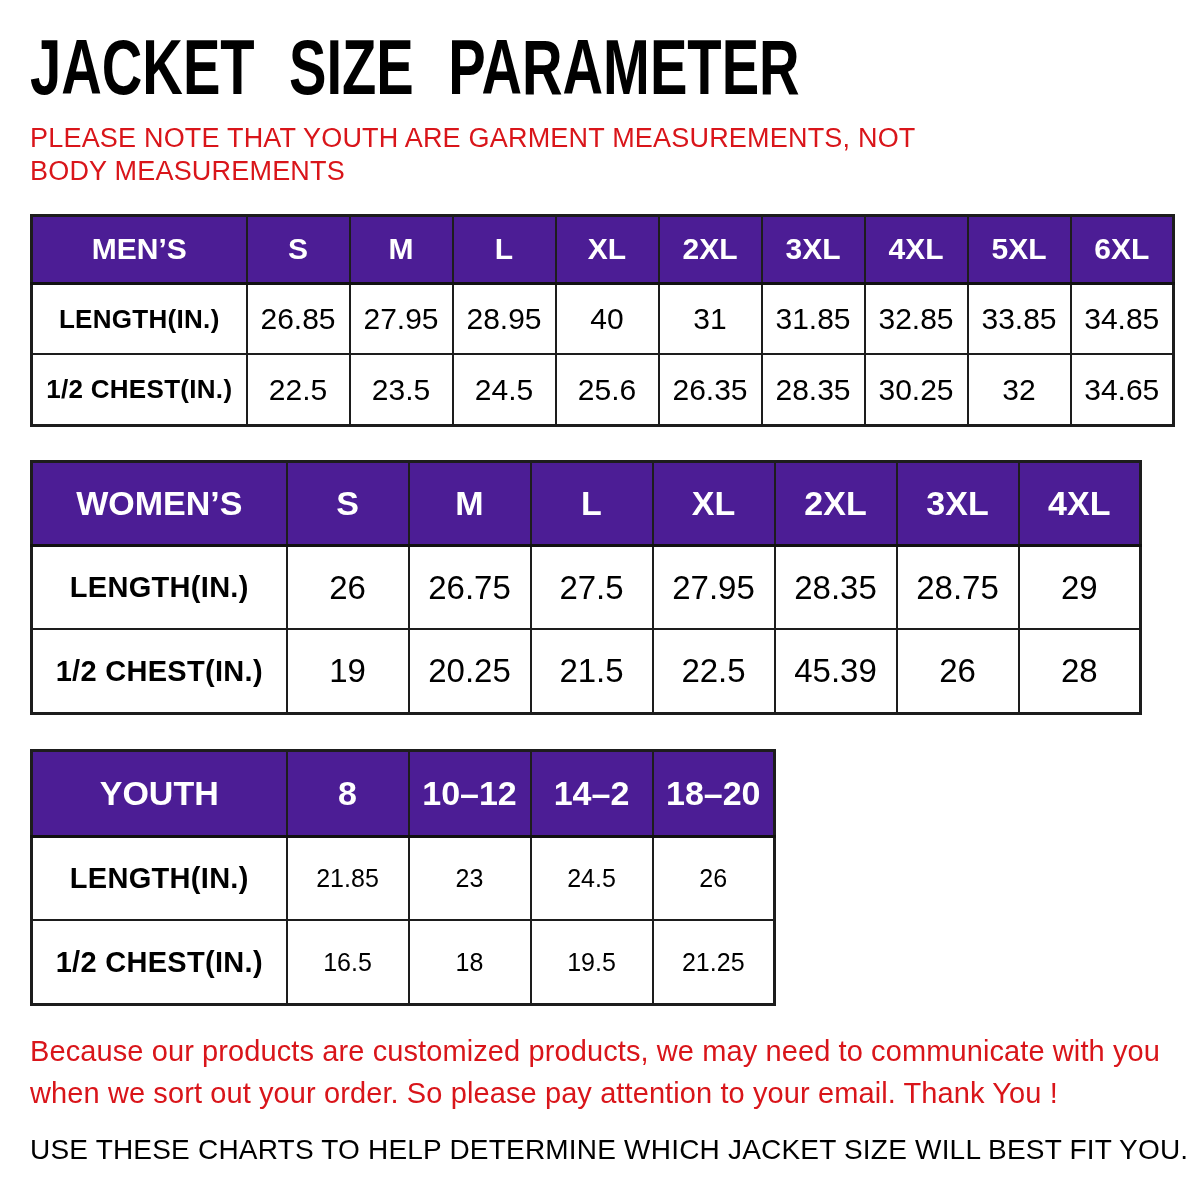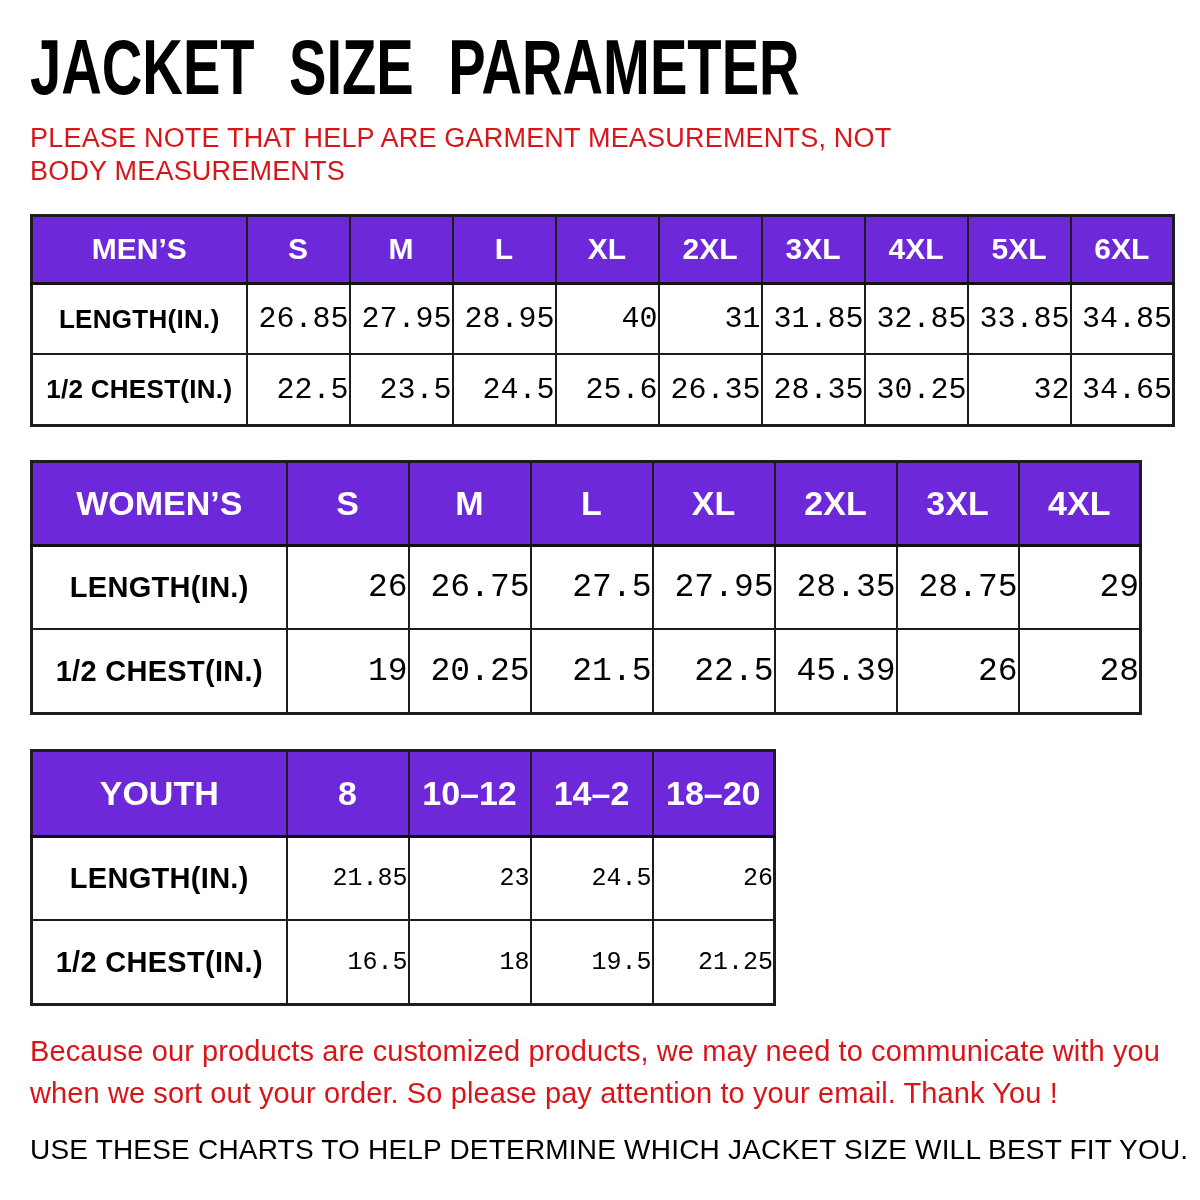--- a/index.html
+++ b/index.html
@@ -43,33 +43,32 @@
     table-layout: fixed;
     border: 3px solid #1d1d1d;
   }
   td {
     border: 2px solid #1d1d1d;
     text-align: center;
     vertical-align: middle;
     overflow: hidden;
   }
   td.hd {
-    background: #6d28d9;
+    background: #4c1d95;
     color: #ffffff;
     font-weight: 700;
     border-bottom: 3px solid #111;
   }
   td.lbl {
     font-weight: 600;
     letter-spacing: 0.3px;
   }
   td.num {
-    font-family: Liberation Mono, monospace;
+    font-family: Liberation Sans, sans-serif;
     font-weight: 500;
-    text-align: right;
   }
 
   .t-mens { margin-top: 26px; width: 1142px; }
   .t-mens td.hd  { height: 68px; font-size: 30px; }
   .t-mens td     { height: 71px; }
   .t-mens td.lbl { font-size: 26px; }
   .t-mens td.num { font-size: 30px; }
 
   .t-womens { margin-top: 33px; width: 1109px; padding-left: 16px; }
   .t-womens td.hd  { height: 84px; font-size: 34px; }
@@ -100,21 +99,21 @@
     white-space: nowrap;
   }
 </style>
 </head>
 <body>
 
 <div class="page">
 
   <div class="title">JACKET SIZE PARAMETER</div>
 
-  <div class="note">PLEASE NOTE THAT HELP ARE GARMENT MEASUREMENTS, NOT BODY MEASUREMENTS</div>
+  <div class="note">PLEASE NOTE THAT YOUTH ARE GARMENT MEASUREMENTS, NOT BODY MEASUREMENTS</div>
 
   <table class="t-mens">
     <colgroup>
       <col style="width:215px">
       <col style="width:103px">
         <col style="width:103px">
         <col style="width:103px">
       <col style="width:103px">
         <col style="width:103px">
         <col style="width:103px">

